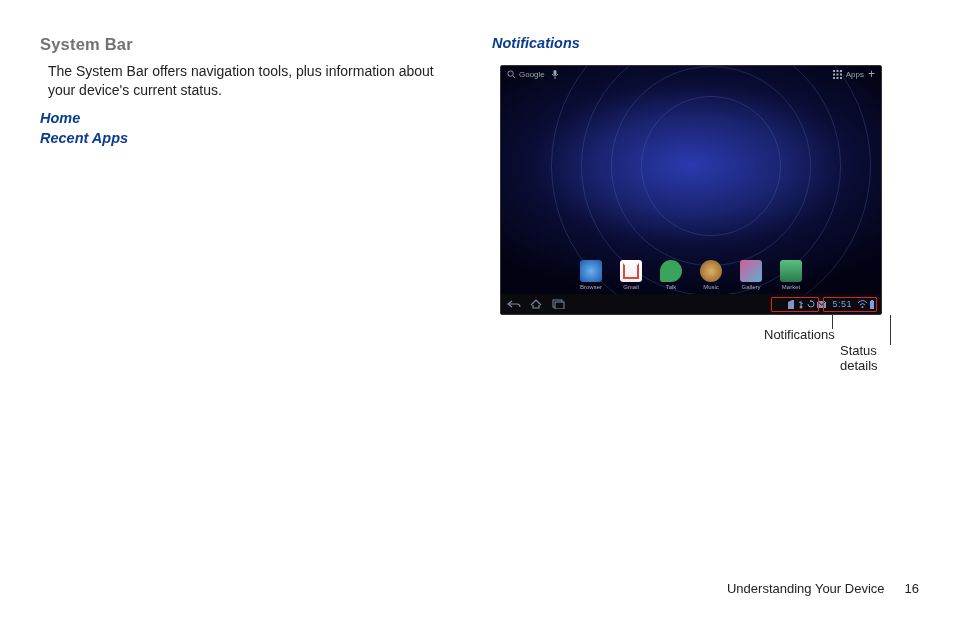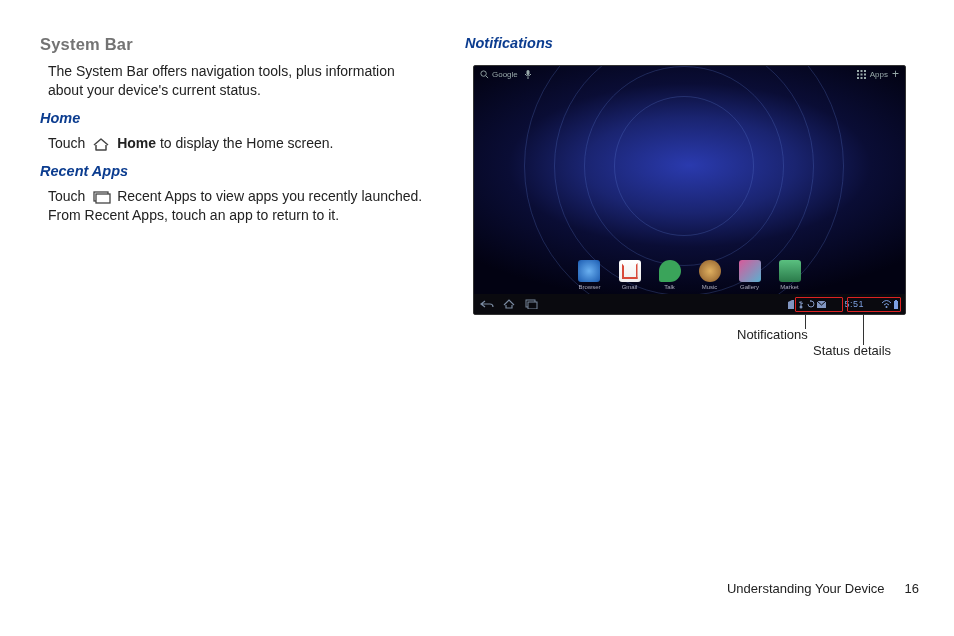--- a/index.html
+++ b/index.html
@@ -5,69 +5,53 @@
   * { margin: 0; padding: 0; box-sizing: border-box; }
   body { width: 954px; height: 636px; background: #fff; font-family: Arial, Helvetica, sans-serif; color: #222; position: relative; }
   .page { display: flex; padding: 35px 40px 0 40px; gap: 30px; }
   .col { flex: 1; }
   .h1 { color: #737373; font-weight: 900; font-size: 16.5px; margin-bottom: 6px; font-family: Arial, Helvetica, sans-serif; letter-spacing: 0.2px; }
   .body { font-size: 14px; line-height: 1.35; margin: 8px 8px 10px 8px; font-family: Helvetica, Arial, sans-serif; }
   .h2 { color: #0b3c8f; font-weight: 700; font-style: italic; font-size: 14.5px; margin: 4px 0 4px 0; }
   .inline-icon { display: inline-block; vertical-align: -3px; margin: 0 2px; }
   .bold { font-weight: 700; }
   .tablet-wrap { margin: 14px 8px 0 8px; position: relative; }
-  .tablet { width: 433px; height: 250px; border: 1.5px solid #333; border-radius: 2px; background: radial-gradient(ellipse 70% 55% at 50% 40%, #2a3aae 0%, #1a2470 35%, #0a0d35 60%, #020212 100%); position: relative; overflow: hidden; }
+  .tablet { width: 382px; height: 250px; border: 1.5px solid #333; border-radius: 2px; background: radial-gradient(ellipse 70% 55% at 50% 40%, #2a3aae 0%, #1a2470 35%, #0a0d35 60%, #020212 100%); position: relative; overflow: hidden; }
   .circles { position: absolute; inset: 0; pointer-events: none; }
   .circles div { position: absolute; border: 1px solid rgba(100,130,220,0.25); border-radius: 50%; }
   .topbar { position: absolute; top: 0; left: 0; right: 0; height: 16px; display: flex; align-items: center; padding: 0 6px; font-size: 8px; color: #9aa; }
   .topbar .right { margin-left: auto; display: flex; gap: 4px; align-items: center; }
   .dock { position: absolute; bottom: 24px; left: 0; right: 0; display: flex; justify-content: center; gap: 18px; }
   .app { display: flex; flex-direction: column; align-items: center; gap: 2px; }
   .app-icon { width: 22px; height: 22px; border-radius: 3px; }
   .app-label { font-size: 6px; color: #aab; }
   .sysbar { position: absolute; bottom: 0; left: 0; right: 0; height: 20px; background: #0a0a0f; display: flex; align-items: center; padding: 0 6px; gap: 8px; }
   .sysbar .navicon { width: 14px; height: 10px; }
-  .sysbar-right { margin-left: auto; display: flex; gap: 18px; align-items: center; }
+  .sysbar-right { margin-left: auto; display: flex; gap: 6px; align-items: center; }
   .redbox { position: absolute; border: 1px solid #d22; border-radius: 1px; }
   .callout-line { position: absolute; width: 1px; background: #333; }
   .callout-text { position: absolute; font-size: 13px; }
   .footer { position: absolute; bottom: 40px; right: 35px; font-size: 13px; display: flex; gap: 20px; align-items: baseline; }
   .page-num { font-size: 13px; }
   .status-icons { display: flex; gap: 2px; align-items: center; font-size: 8px; color: #8095c0; }
   .clock { font-size: 9px; color: #7da0e0; letter-spacing: 0.5px; }
 </style>
 </head>
 <body>
 
 <div class="page">
 
   <div class="col">
     <div class="h1">System Bar</div>
     <div class="body">The System Bar offers navigation tools, plus information about your device's current status.</div>
 
     <div class="h2">Home</div>
-    <div class="body">
-      <span>Touch </span>
-      <svg class="inline-icon" width="20" height="14" viewBox="0 0 20 14">
-          <path d="M3 8 L10 2 L17 8 M5 8 L5 13 L15 13 L15 8" stroke="#444" stroke-width="1.5" fill="none" stroke-linejoin="round"></path>
-        </svg>
-      <span class="bold">Home</span>
-      <span> to display the Home screen.</span>
-    </div>
 
 
     <div class="h2">Recent Apps</div>
-    <div class="body">
-      <span>Touch </span>
-      <svg class="inline-icon" width="20" height="14" viewBox="0 0 20 14">
-          <rect x="3" y="2" width="14" height="9" stroke="#444" stroke-width="1.3" fill="none"></rect>
-          <rect x="5" y="4" width="14" height="9" stroke="#444" stroke-width="1.3" fill="#fff"></rect>
-        </svg>
-      <span> Recent Apps to view apps you recently launched. From Recent Apps, touch an app to return to it.</span>
-    </div>
   </div>
 
   <div class="col">
     <div class="h2" style="margin-top:0">Notifications</div>
 
     <div class="tablet-wrap">
       <div class="tablet">
         <div class="circles">
           <div style="width:320px;height:320px;left:50px;top:-60px"></div>
           <div style="width:260px;height:260px;left:80px;top:-30px"></div>

